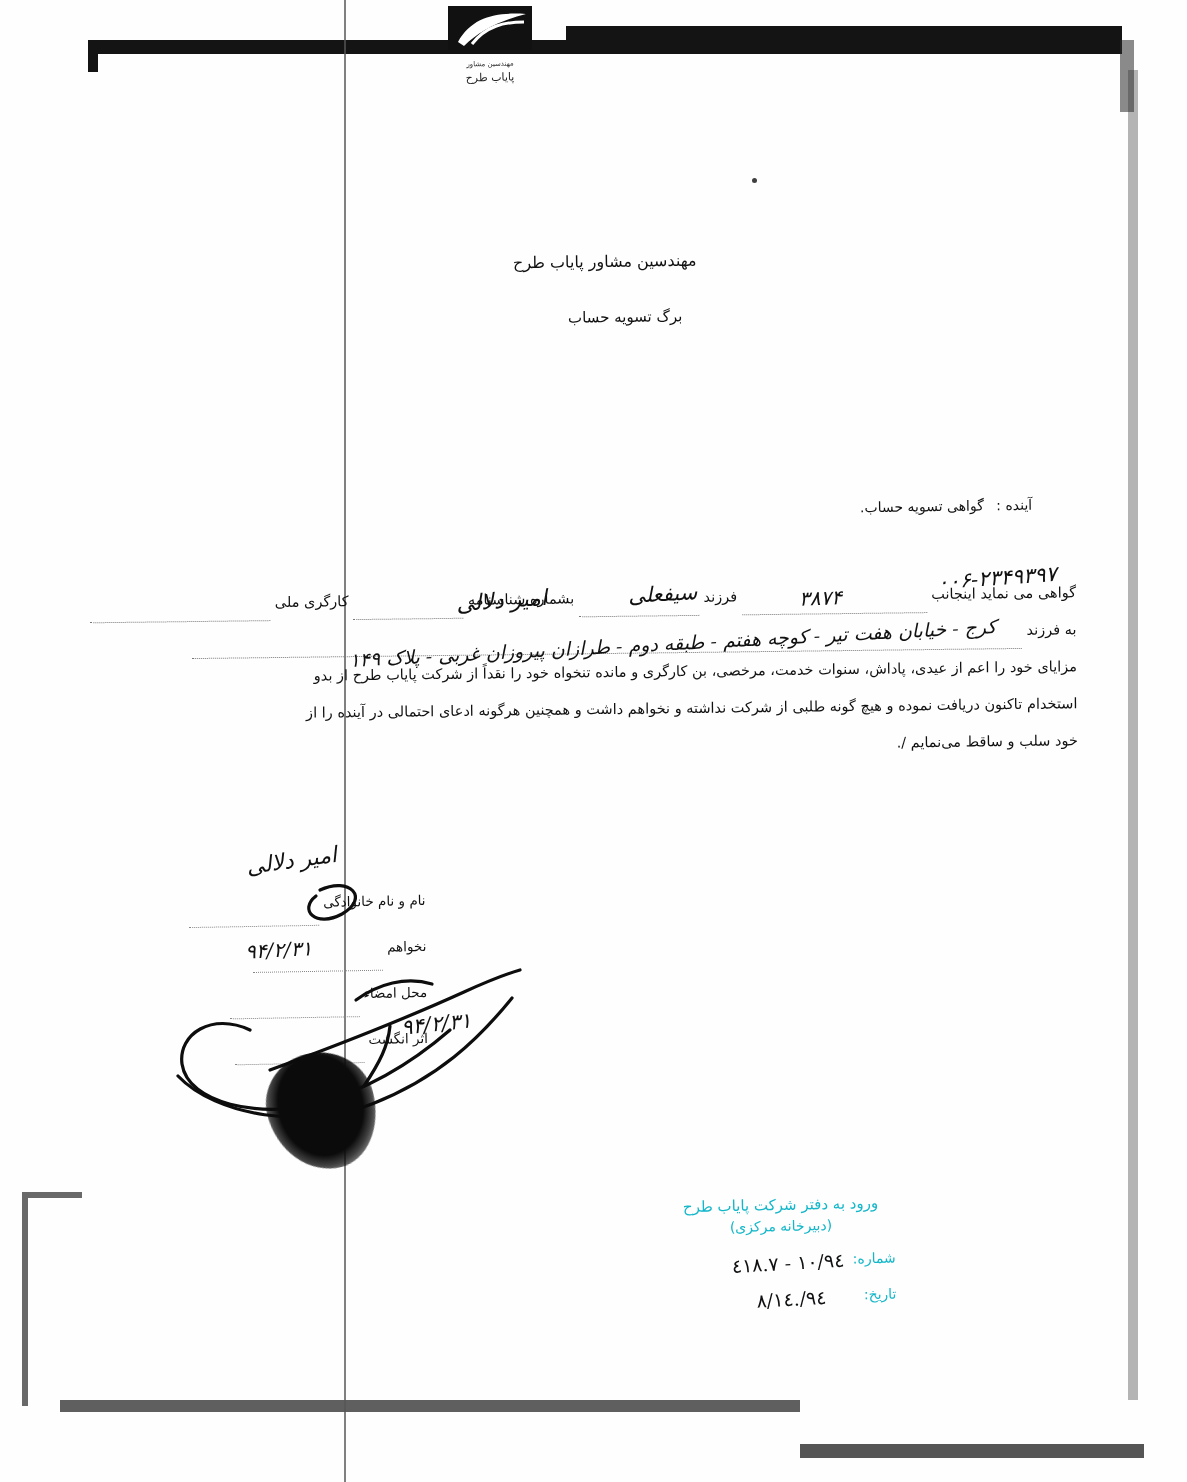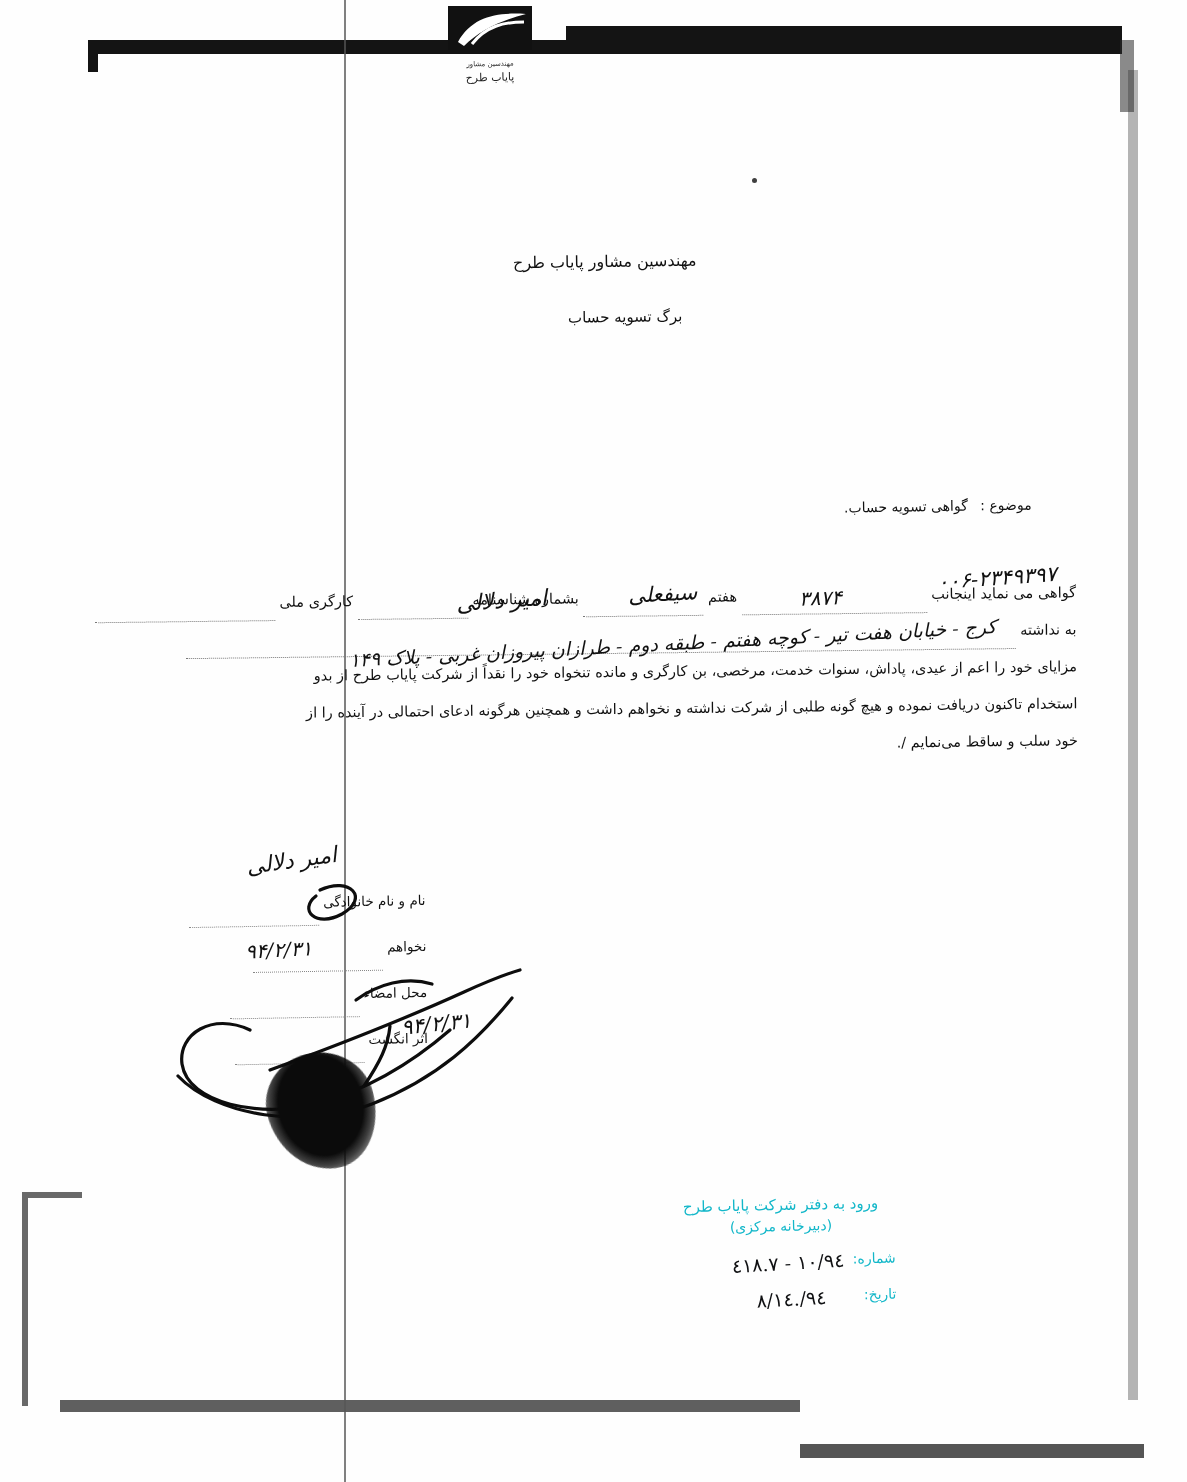--- a/index.html
+++ b/index.html
@@ -222,37 +222,37 @@
     <div class="logo-tiny">مهندسین مشاور</div>
     <div class="logo-name">پایاب طرح</div>
   </div>
 
   <div class="scan-noise" style="left:752px;top:178px;width:5px;height:5px;border-radius:50%;opacity:.9;"></div>
 
   <div class="doc-title">مهندسین مشاور پایاب طرح</div>
   <div class="doc-subtitle">برگ تسویه حساب</div>
 
   <div class="subject-line">
-    <span>موضوع :</span>
+    <span>آینده :</span>
     <span style="margin-right:8px;">گواهی تسویه حساب.</span>
   </div>
 
   <div class="body-block">
     <div style="white-space:nowrap;">
       <span>گواهی می نماید اینجانب</span>
       <span class="fill-line" style="min-width:185px;"></span>
-      <span>هفتم</span>
+      <span>فرزند</span>
       <span class="fill-line" style="min-width:120px;"></span>
       <span>بشماره شناسنامه</span>
       <span class="fill-line" style="min-width:110px;"></span>
       <span>کارگری ملی</span>
       <span class="fill-line" style="min-width:180px;"></span>
     </div>
     <div style="white-space:nowrap;">
-      <span>به نداشته</span>
+      <span>به فرزند</span>
       <span class="fill-line" style="min-width:830px;"></span>
     </div>
     <div>مزایای خود را اعم از عیدی، پاداش، سنوات خدمت، مرخصی، بن کارگری و مانده تنخواه خود را نقداً از شرکت پایاب طرح از بدو</div>
     <div>استخدام تاکنون دریافت نموده و هیچ گونه طلبی از شرکت نداشته و نخواهم داشت و همچنین هرگونه ادعای احتمالی در آینده را از</div>
     <div>خود سلب و ساقط می‌نمایم /.</div>
   </div>
 
   <div class="hw-abs hw-name">امیر دلالی</div>
   <div class="hw-abs hw-father">سیفعلی</div>
   <div class="hw-abs hw-idnum">۳۸۷۴</div>

